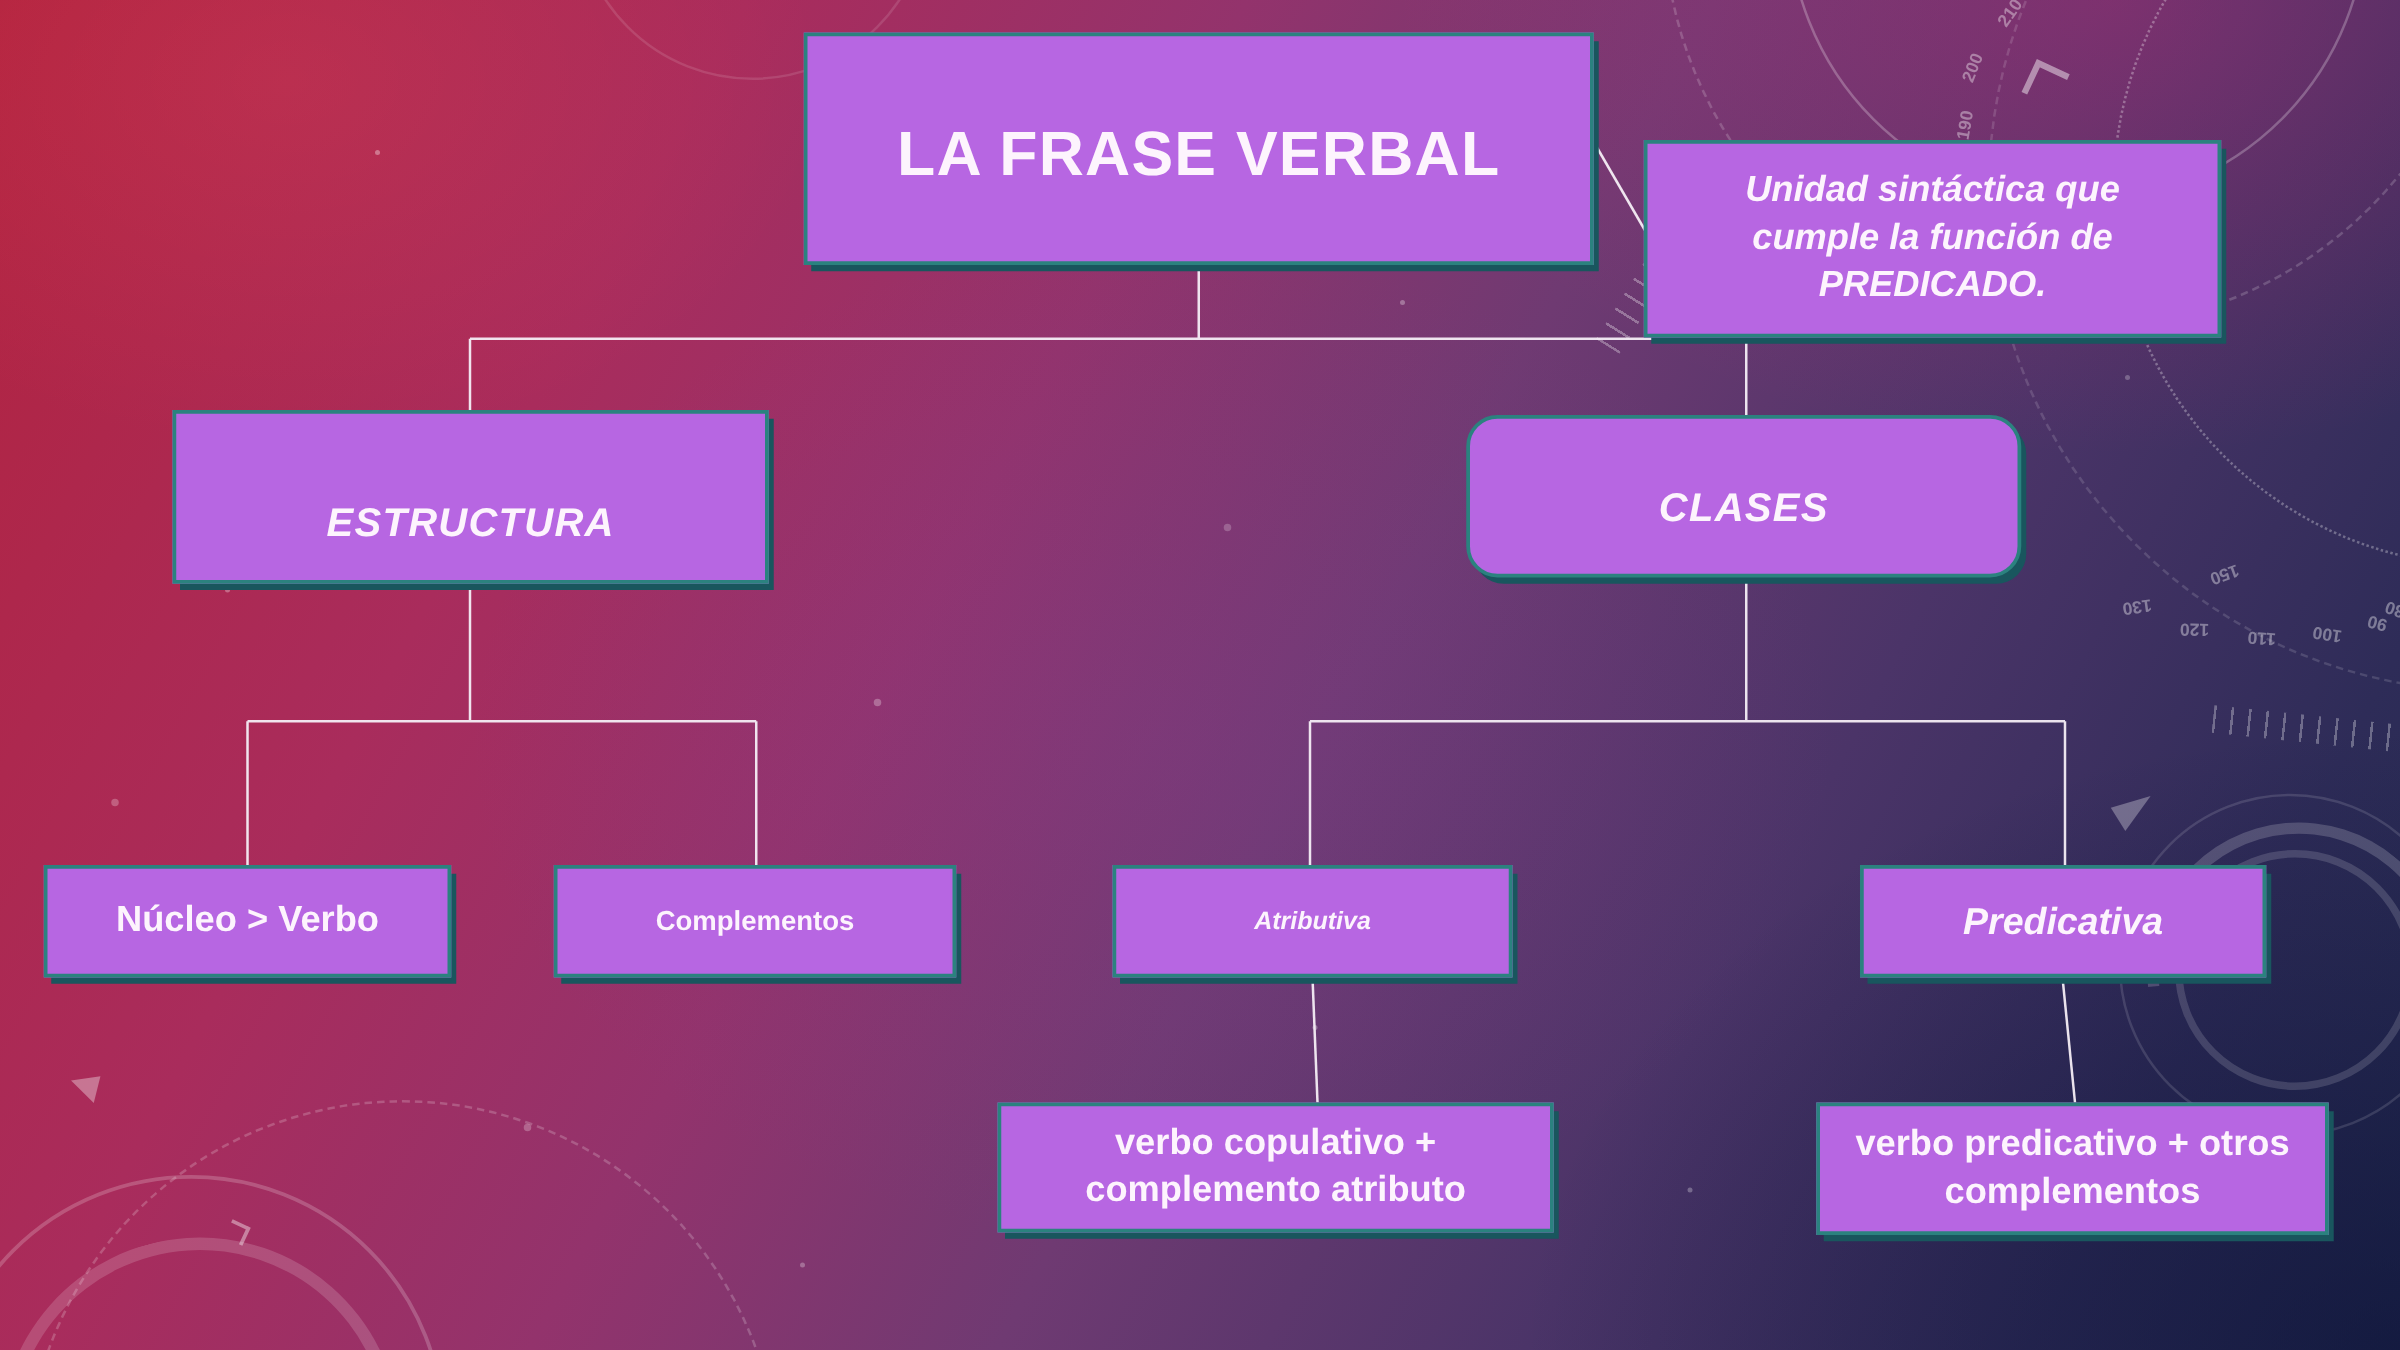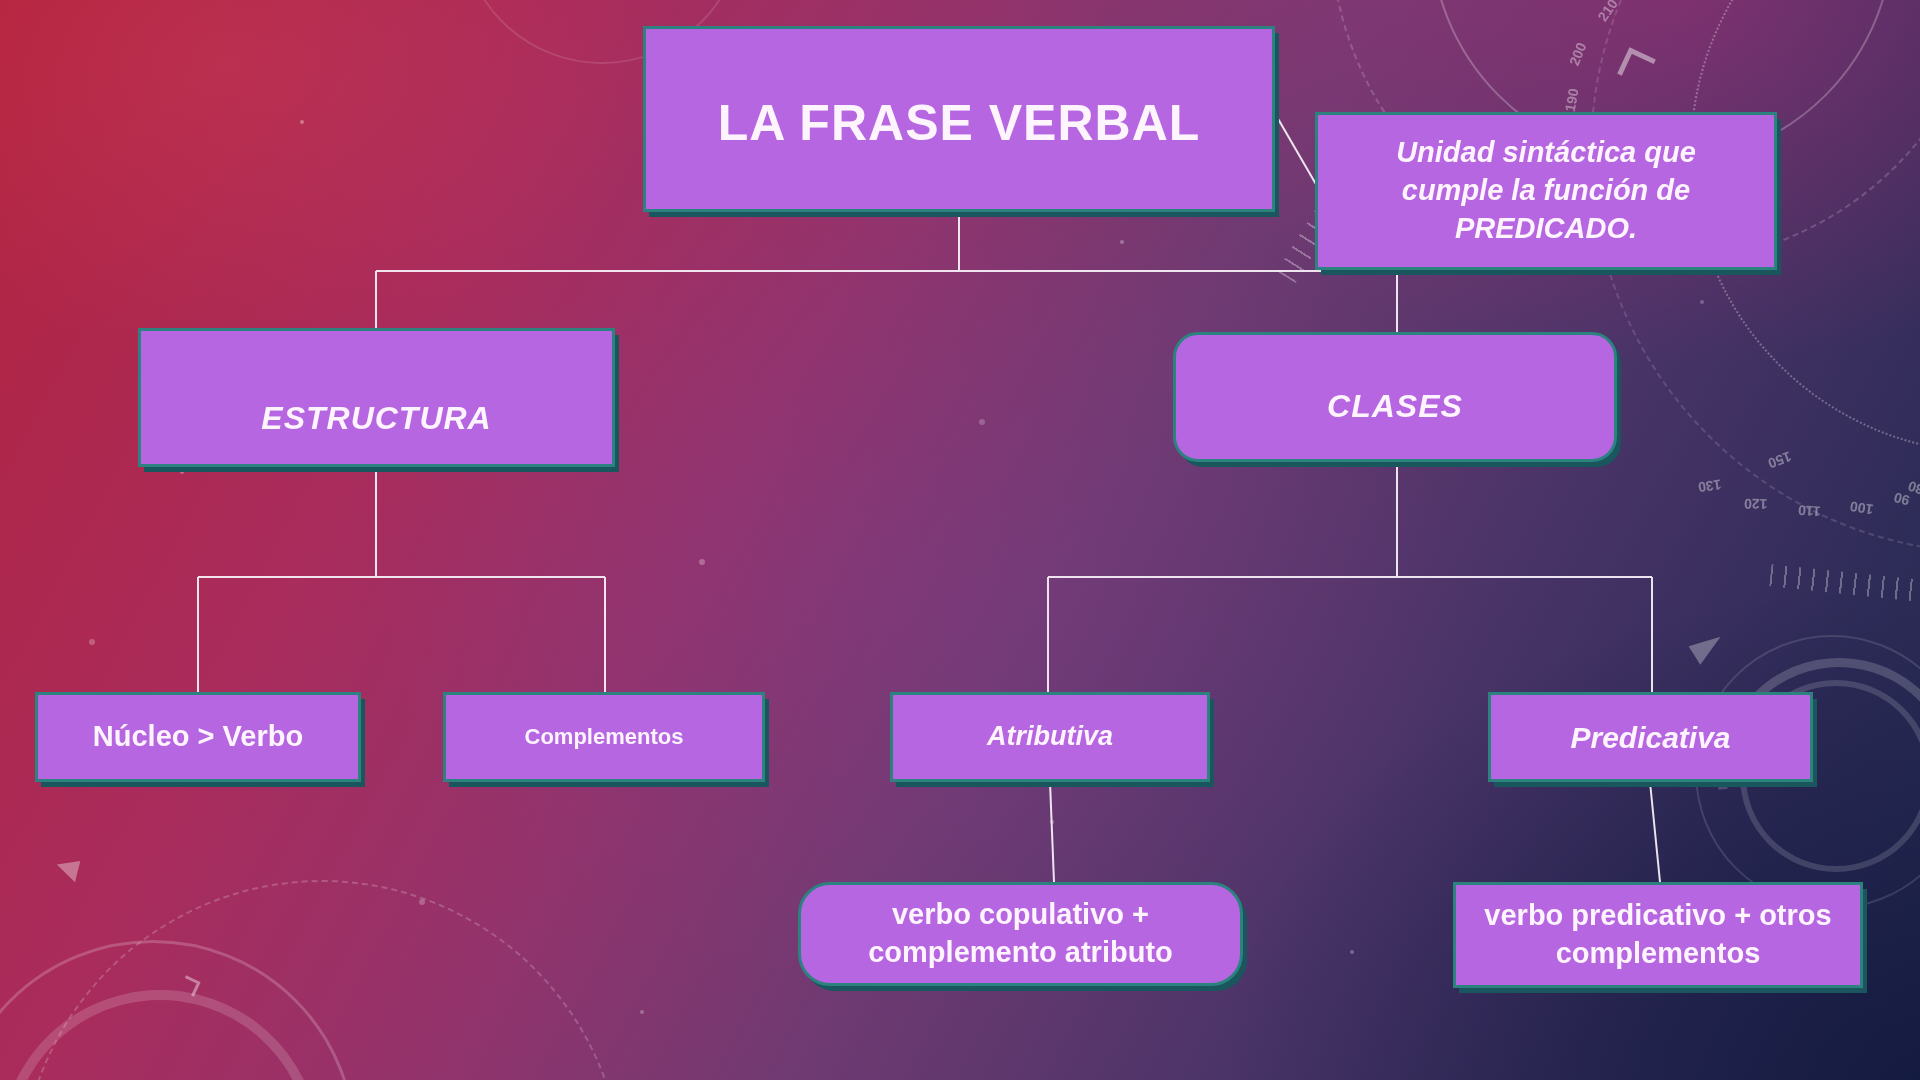--- a/index.html
+++ b/index.html
@@ -26,23 +26,23 @@
     box-sizing:border-box;
     line-height:1.3;
   }
   .italic{font-style:italic;}
   .n-title   {left:643px;top:26px;width:632px;height:186px;font-size:50px;letter-spacing:1px;padding-top:8px;}
   .n-def     {left:1315px;top:112px;width:462px;height:158px;font-size:29px;font-style:italic;padding:0 34px;}
   .n-estruct {left:138px;top:328px;width:477px;height:139px;font-size:32px;letter-spacing:1px;padding-top:42px;}
   .n-clases  {left:1173px;top:332px;width:444px;height:130px;font-size:32px;letter-spacing:1px;padding-top:20px;border-radius:25px;}
   .n-nucleo  {left:35px;top:692px;width:326px;height:90px;font-size:29px;}
   .n-comple  {left:443px;top:692px;width:322px;height:90px;font-size:22px;}
-  .n-atrib   {left:890px;top:692px;width:320px;height:90px;font-size:27px;}
+  .n-atrib   {left:890px;top:692px;width:320px;height:90px;font-size:20px;}
   .n-predic  {left:1488px;top:692px;width:325px;height:90px;font-size:30px;}
-  .n-copul   {left:798px;top:882px;width:445px;height:104px;font-size:29px;padding:0 20px;border-radius:32px;}
+  .n-copul   {left:798px;top:882px;width:445px;height:104px;font-size:29px;padding:0 20px;}
   .n-predver {left:1453px;top:882px;width:410px;height:106px;font-size:29px;padding:0 18px;}
   
   .connectors{position:absolute;left:0;top:0;}
   
   .ring{position:absolute;border-radius:50%;pointer-events:none;}
   .tr1{left:1430px;top:-300px;width:460px;height:460px;border:2px solid rgba(255,255,255,0.25);}
   .tr2{left:1330px;top:-400px;width:660px;height:660px;border:2px dashed rgba(255,255,255,0.18);}
   .tr3{left:1690px;top:-150px;width:600px;height:600px;border:2px dotted rgba(255,255,255,0.30);}
   .tr4{left:1590px;top:-250px;width:800px;height:800px;border:2px dashed rgba(255,255,255,0.14);}
   .br1{left:1740px;top:680px;width:180px;height:180px;border:6px solid rgba(255,255,255,0.15);}

